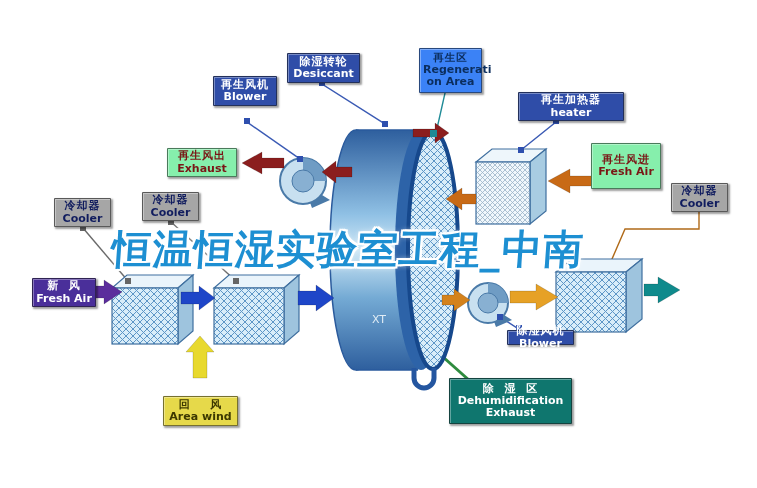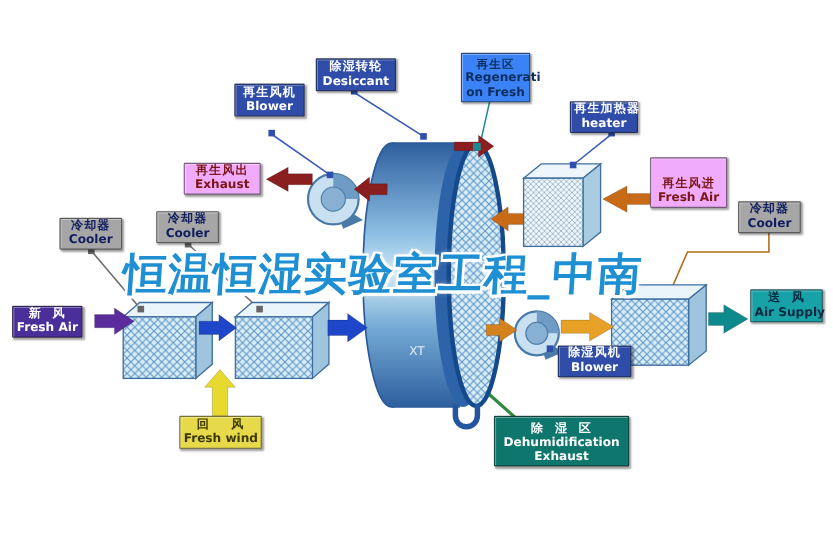--- a/index.html
+++ b/index.html
@@ -4,28 +4,28 @@
 <style>
   *{margin:0;padding:0;box-sizing:border-box}
   html,body{background:#ffffff}
   body{font-family:"DejaVu Sans","Liberation Sans",sans-serif}
   .stage{position:relative;width:757px;height:488px;background:#fff;overflow:hidden}
   svg.diagram{position:absolute;left:0;top:0;width:757px;height:488px}
 
   .lbl{position:absolute;z-index:3;text-align:center;padding:2px 3px;
        border:1px solid rgba(25,25,25,.55);border-radius:1px;
        box-shadow:1.5px 1.5px 2px rgba(0,0,0,.38), inset 1px 1px 0 rgba(255,255,255,.35);
-       display:flex;flex-direction:column;justify-content:flex-end;line-height:1.12}
+       display:flex;flex-direction:column;justify-content:center;line-height:1.12}
   .lbl .zh{font-size:11px;font-weight:bold;letter-spacing:1px;white-space:pre}
   .lbl .en{font-size:11px;font-weight:bold;white-space:pre}
   .lbl .en.sm{font-size:11px}
   .blue{background:#2f4da8;color:#ffffff}
   .teal{background:#3b82f6;color:#0b2e5e}
   .teal2{background:#17a2a8;color:#06283e}
-  .tan{background:#f0abfc;color:#7a1616}
+  .tan{background:#86efac;color:#7a1616}
   .gray{background:#a6a6a6;color:#101c5e}
   .purple{background:#4a2f9a;color:#ffffff}
   .yellow{background:#e6d94a;color:#3c3800}
   .green{background:#0f766e;color:#ffffff}
 
   .watermark{position:absolute;left:112px;top:222px;z-index:6;white-space:nowrap;
        font-family:"DejaVu Serif","Liberation Serif",serif;font-weight:bold;font-size:40px;
        color:#1d8fd2;transform:skewX(-4deg);letter-spacing:1px;
        text-shadow:-2px -2px 0 #fff,2px -2px 0 #fff,-2px 2px 0 #fff,2px 2px 0 #fff,
                    -2px 0 0 #fff,2px 0 0 #fff,0 -2px 0 #fff,0 2px 0 #fff,0 0 6px #fff}
@@ -154,24 +154,24 @@
   </div>
 
   <div class="lbl blue" style="left:287px;top:53px;width:73px;height:30px">
     <div class="zh">除湿转轮</div>
     <div class="en">Desiccant</div>
   </div>
 
   <div class="lbl teal" style="left:419px;top:48px;width:63px;height:45px">
     <div class="zh" style="font-size:10.5px">再生区</div>
     <div class="en sm">Regenerati</div>
-    <div class="en sm">on Fresh</div>
-  </div>
-
-  <div class="lbl blue" style="left:518px;top:92px;width:62px;height:29px">
+    <div class="en sm">on Area</div>
+  </div>
+
+  <div class="lbl blue" style="left:518px;top:92px;width:106px;height:29px">
     <div class="zh">再生加热器</div>
     <div class="en">heater</div>
   </div>
 
   <div class="lbl tan" style="left:167px;top:148px;width:70px;height:29px">
     <div class="zh">再生风出</div>
     <div class="en">Exhaust</div>
   </div>
 
   <div class="lbl gray" style="left:54px;top:198px;width:57px;height:29px">
@@ -187,36 +187,32 @@
   <div class="lbl tan" style="left:591px;top:143px;width:70px;height:46px">
     <div class="zh">再生风进</div>
     <div class="en">Fresh Air</div>
   </div>
 
   <div class="lbl gray" style="left:671px;top:183px;width:57px;height:29px">
     <div class="zh">冷却器</div>
     <div class="en">Cooler</div>
   </div>
 
-  <div class="lbl purple" style="left:11px;top:278px;width:64px;height:29px">
+  <div class="lbl purple" style="left:32px;top:278px;width:64px;height:29px">
     <div class="zh">新  风</div>
     <div class="en">Fresh Air</div>
   </div>
 
-  <div class="lbl teal2" style="left:682px;top:263px;width:66px;height:30px">
-    <div class="zh">送  风</div>
-    <div class="en">Air Supply</div>
-  </div>
-
-  <div class="lbl yellow" style="left:163px;top:378px;width:75px;height:30px">
+
+  <div class="lbl yellow" style="left:163px;top:396px;width:75px;height:30px">
     <div class="zh">回    风</div>
-    <div class="en">Fresh wind</div>
-  </div>
-
-  <div class="lbl blue" style="left:507px;top:314px;width:67px;height:29px">
+    <div class="en">Area wind</div>
+  </div>
+
+  <div class="lbl blue" style="left:507px;top:330px;width:67px;height:15px">
     <div class="zh">除湿风机</div>
     <div class="en">Blower</div>
   </div>
 
   <div class="lbl green" style="left:449px;top:378px;width:123px;height:46px">
     <div class="zh">除  湿  区</div>
     <div class="en">Dehumidification</div>
     <div class="en">Exhaust</div>
   </div>
 

